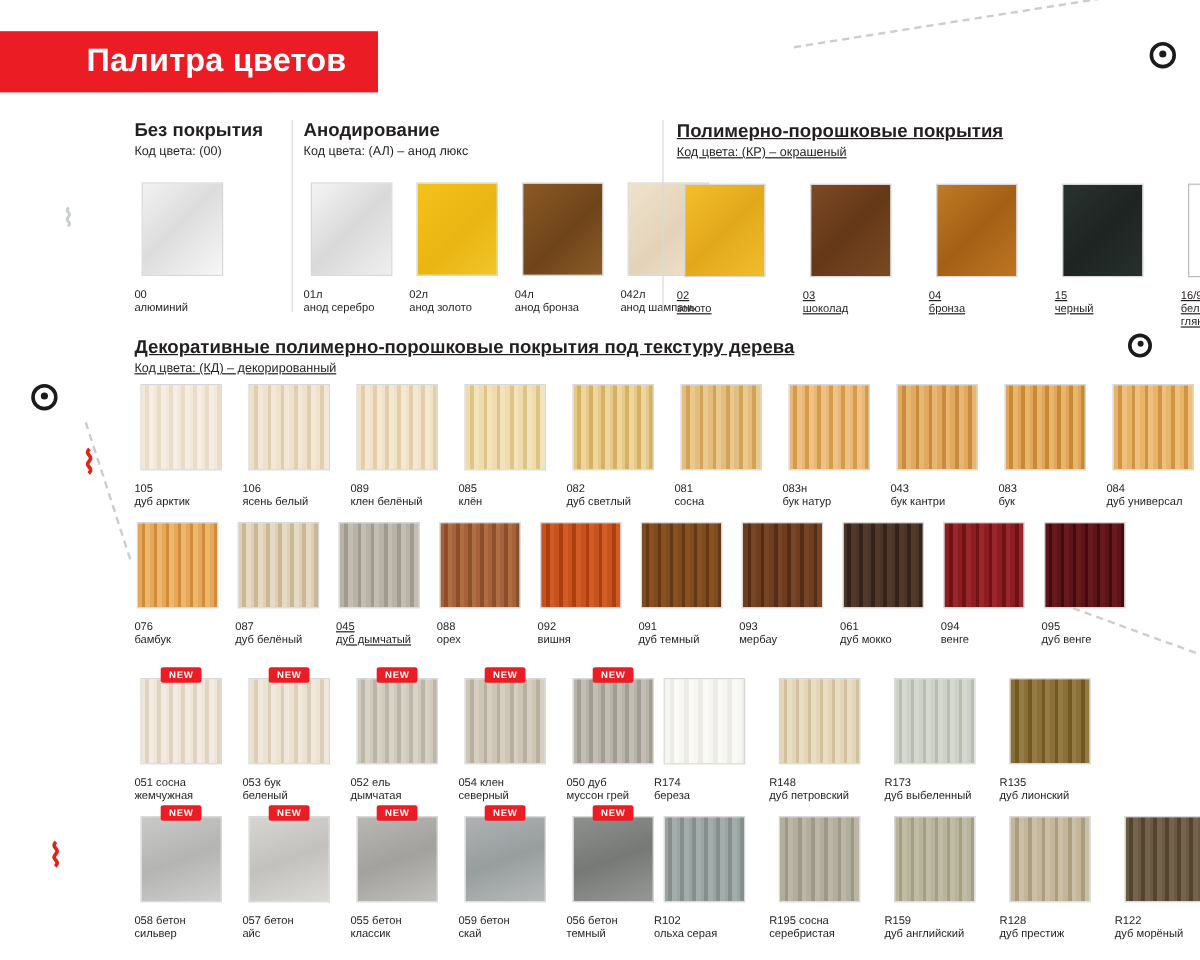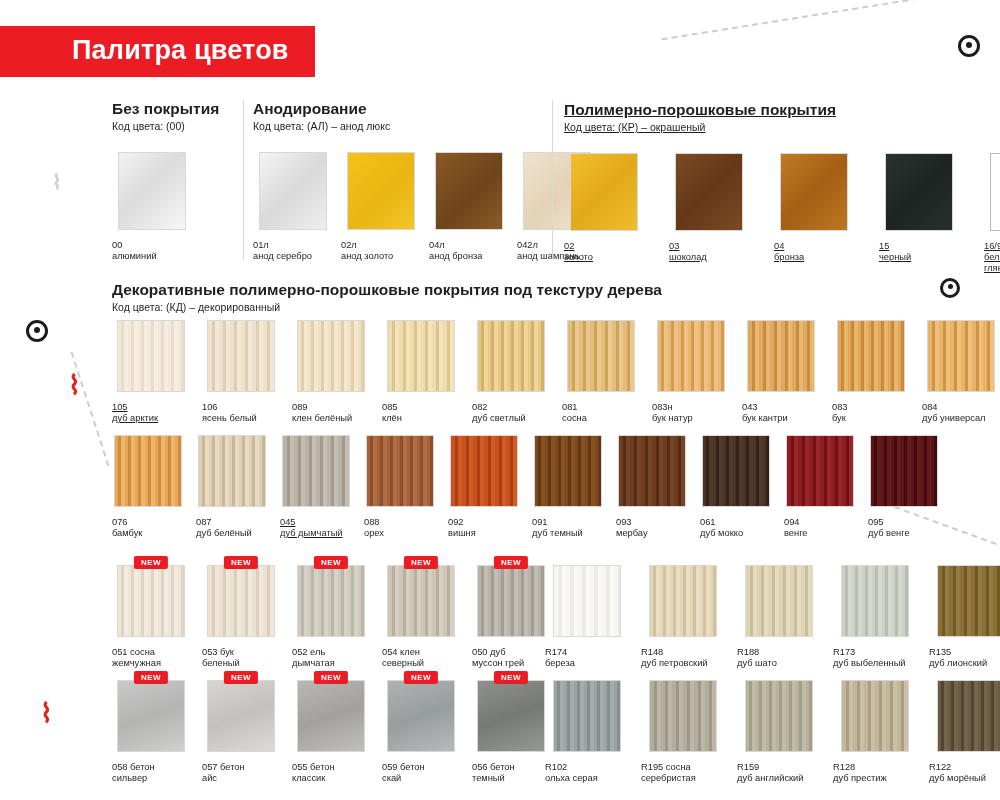--- a/index.html
+++ b/index.html
@@ -124,30 +124,30 @@
       <div class="sw" style="background:linear-gradient(135deg,#2b3330,#1d2422 50%,#28302d);"></div>
       <div class="cap"><span>15</span><br><span>черный</span></div>
     </div>
     <div class="cell">
       <div class="sw" style="background:#ffffff;border:1px solid #bbb;"></div>
       <div class="cap"><span>16/9003</span><br><span>белый матовый/глянец</span></div>
     </div>
   </div>
 </div>
 
-<div class="group" style="left:112px;top:281px;">
+<div class="group" style="left:112px;top:281px;text-decoration:underline;">
   <div class="sec-h">Декоративные полимерно-порошковые покрытия под текстуру дерева</div>
   <div class="sec-sub">Код цвета: (КД) – декорированный</div>
 </div>
 
 <div class="row" style="position:absolute;left:112px;top:320px;gap:12px;">
     <div class="cellwrap">
       <div class="cell">
         <div class="sw small" style="background: repeating-linear-gradient(90deg, rgb(243, 233, 218) 0px, rgb(243, 233, 218) 3px, rgb(233, 220, 200) 3px, rgb(233, 220, 200) 6px, rgb(246, 238, 226) 6px, rgb(246, 238, 226) 10px);"></div>
-        <div class="cap" style="width: 78px; text-decoration: underline;"><span>105</span><br><span>дуб арктик</span></div>
+        <div class="cap" style="width: 78px;"><span>105</span><br><span>дуб арктик</span></div>
       </div>
     </div>
     <div class="cellwrap">
       <div class="cell">
         <div class="sw small" style="background: repeating-linear-gradient(90deg, rgb(239, 226, 205) 0px, rgb(239, 226, 205) 4px, rgb(224, 206, 177) 4px, rgb(224, 206, 177) 7px, rgb(243, 232, 215) 7px, rgb(243, 232, 215) 11px);"></div>
         <div class="cap" style="width: 78px;"><span>106</span><br><span>ясень белый</span></div>
       </div>
     </div>
     <div class="cellwrap">
       <div class="cell">
@@ -342,26 +342,20 @@
       </div>
     </div>
     <div class="cellwrap">
       <div class="cell">
         <div class="sw small" style="background: repeating-linear-gradient(90deg, rgb(227, 214, 184) 0px, rgb(227, 214, 184) 3px, rgb(210, 193, 156) 3px, rgb(210, 193, 156) 6px, rgb(233, 222, 196) 6px, rgb(233, 222, 196) 10px);"></div>
         <div class="cap" style="width: 84px;"><span>R148</span><br><span>дуб петровский</span></div>
       </div>
     </div>
     <div class="cellwrap">
       <div class="cell">
-        <div class="sw small" style="background: repeating-linear-gradient(90deg, rgb(221, 211, 181) 0px, rgb(221, 211, 181) 4px, rgb(202, 189, 153) 4px, rgb(202, 189, 153) 7px, rgb(228, 219, 194) 7px, rgb(228, 219, 194) 11px);"></div>
-        <div class="cap" style="width: 84px;"><span>R188</span><br><span>дуб шато</span></div>
-      </div>
-    </div>
-    <div class="cellwrap">
-      <div class="cell">
         <div class="sw small" style="background: repeating-linear-gradient(90deg, rgb(204, 208, 198) 0px, rgb(204, 208, 198) 3px, rgb(184, 189, 178) 3px, rgb(184, 189, 178) 6px, rgb(212, 216, 207) 6px, rgb(212, 216, 207) 10px);"></div>
         <div class="cap" style="width: 84px;"><span>R173</span><br><span>дуб выбеленный</span></div>
       </div>
     </div>
     <div class="cellwrap">
       <div class="cell">
         <div class="sw small" style="background: repeating-linear-gradient(90deg, rgb(138, 112, 56) 0px, rgb(138, 112, 56) 4px, rgb(113, 89, 31) 4px, rgb(113, 89, 31) 7px, rgb(148, 123, 69) 7px, rgb(148, 123, 69) 11px);"></div>
         <div class="cap" style="width: 84px;"><span>R135</span><br><span>дуб лионский</span></div>
       </div>
     </div>

